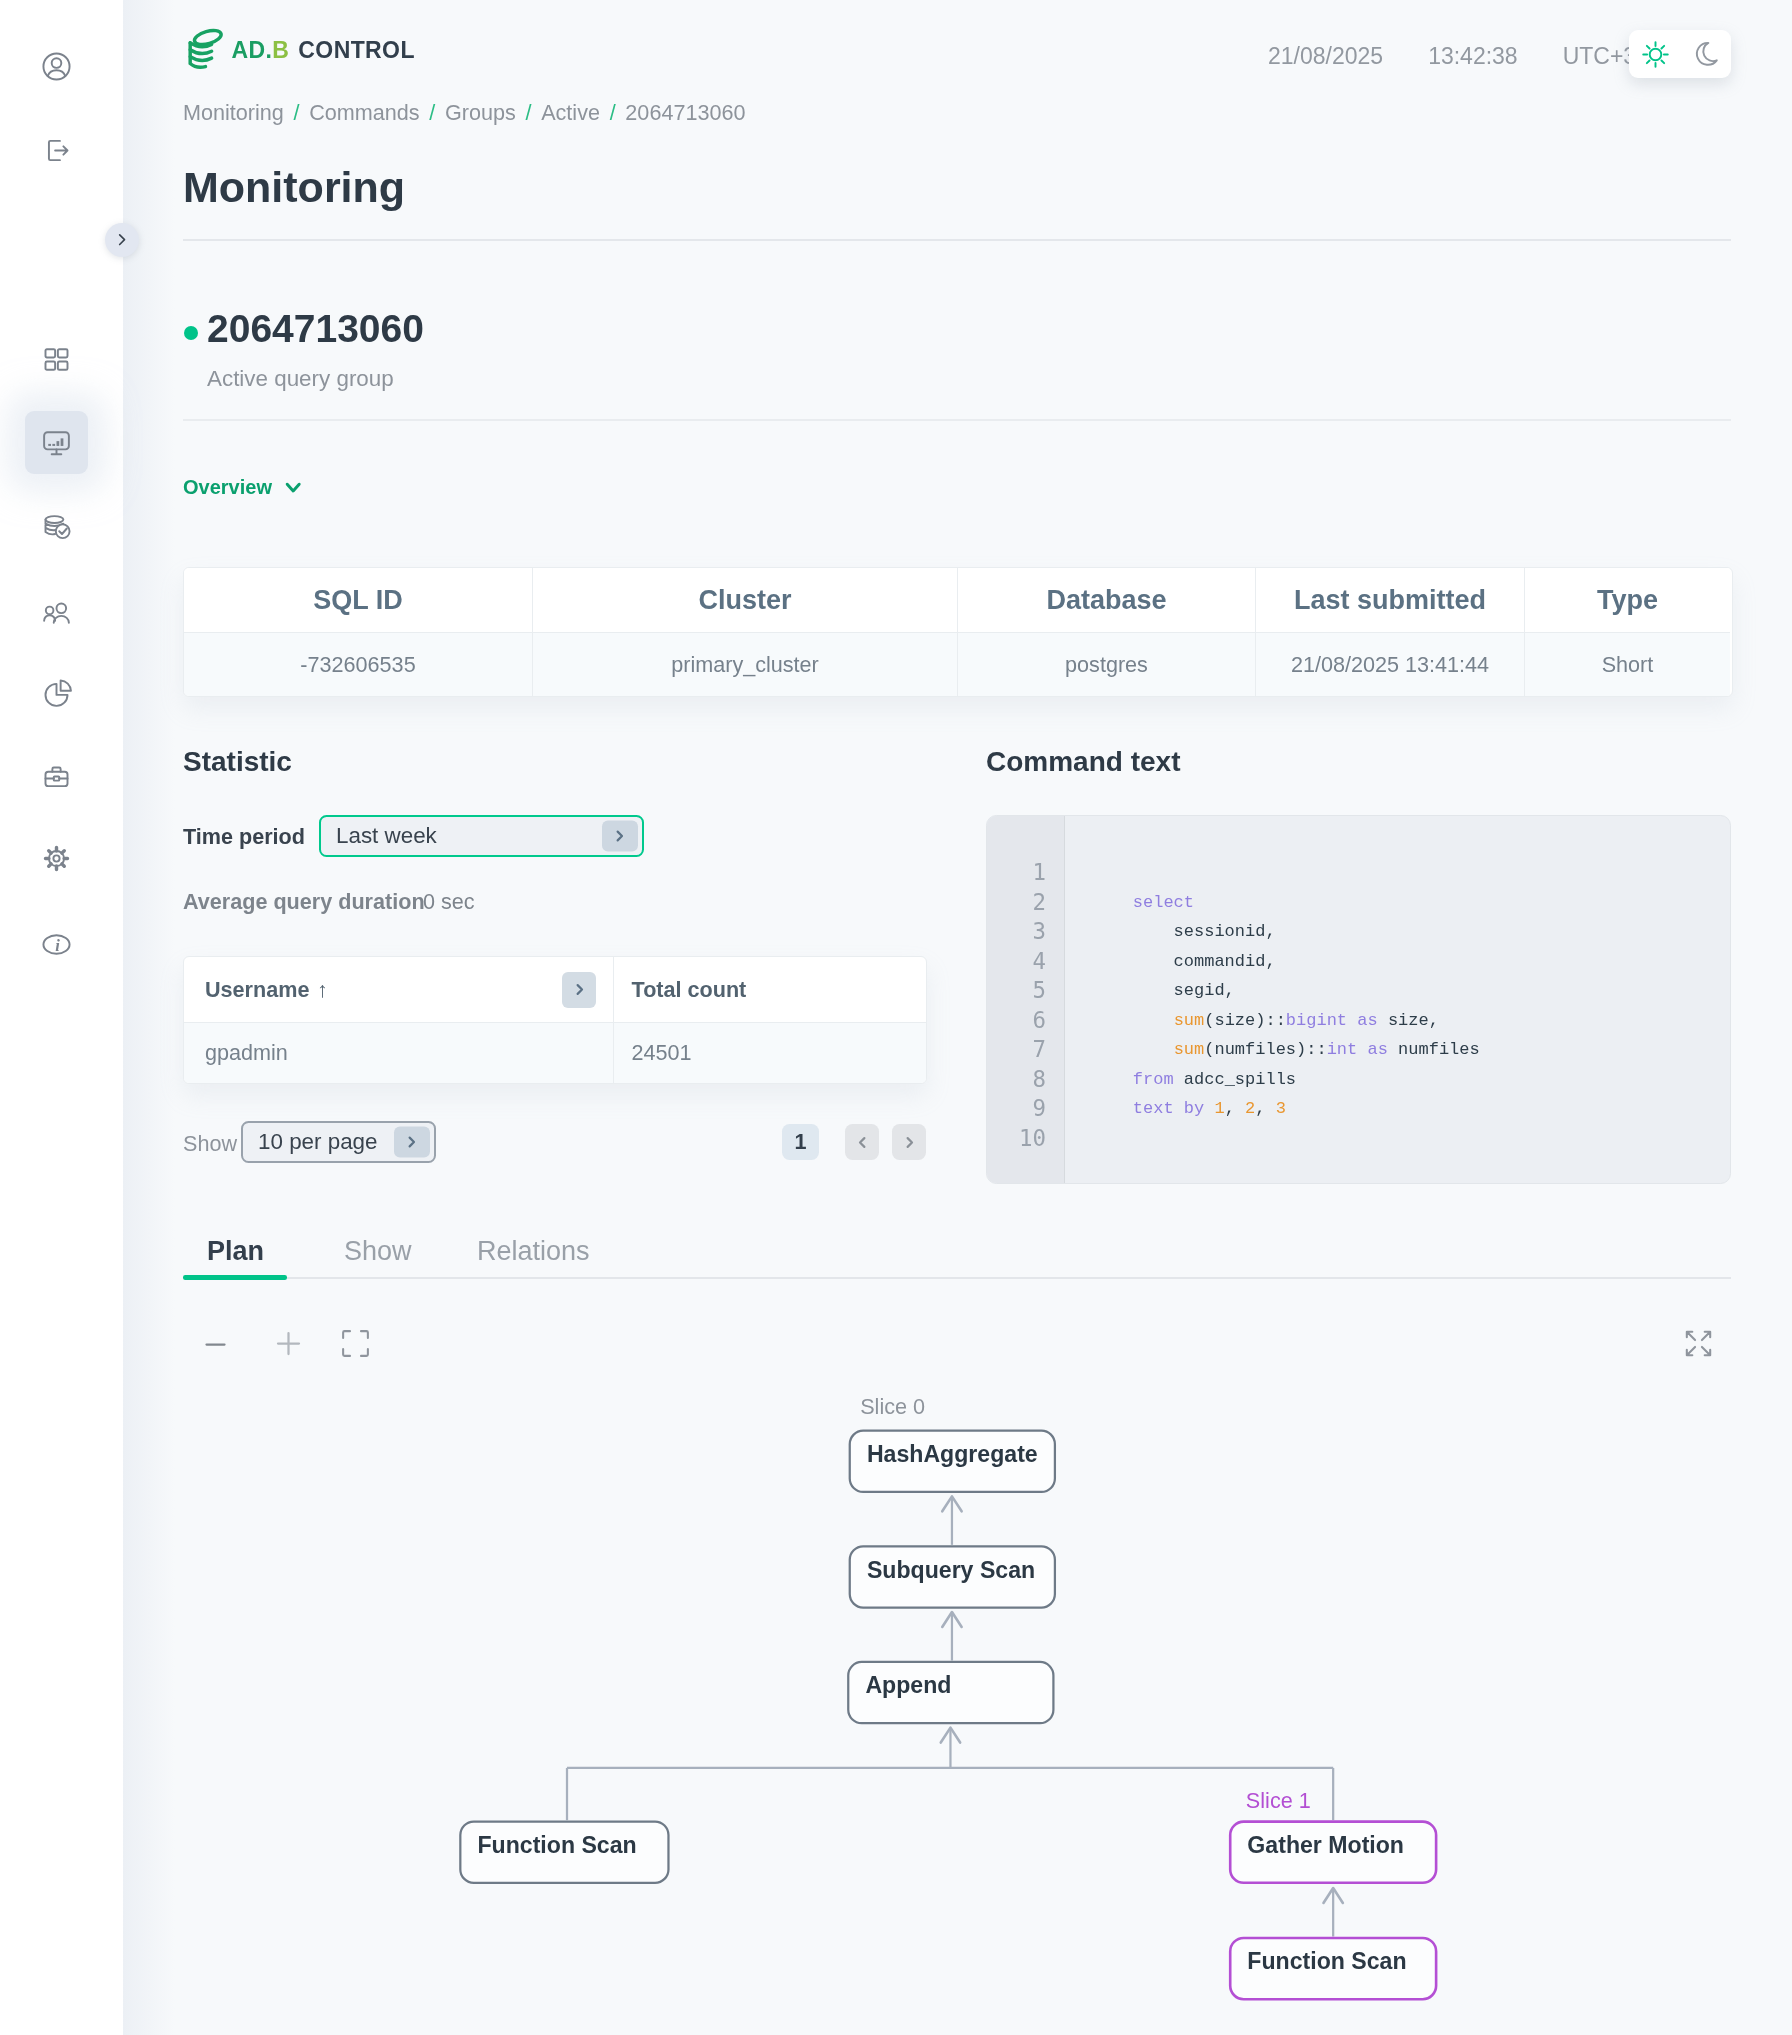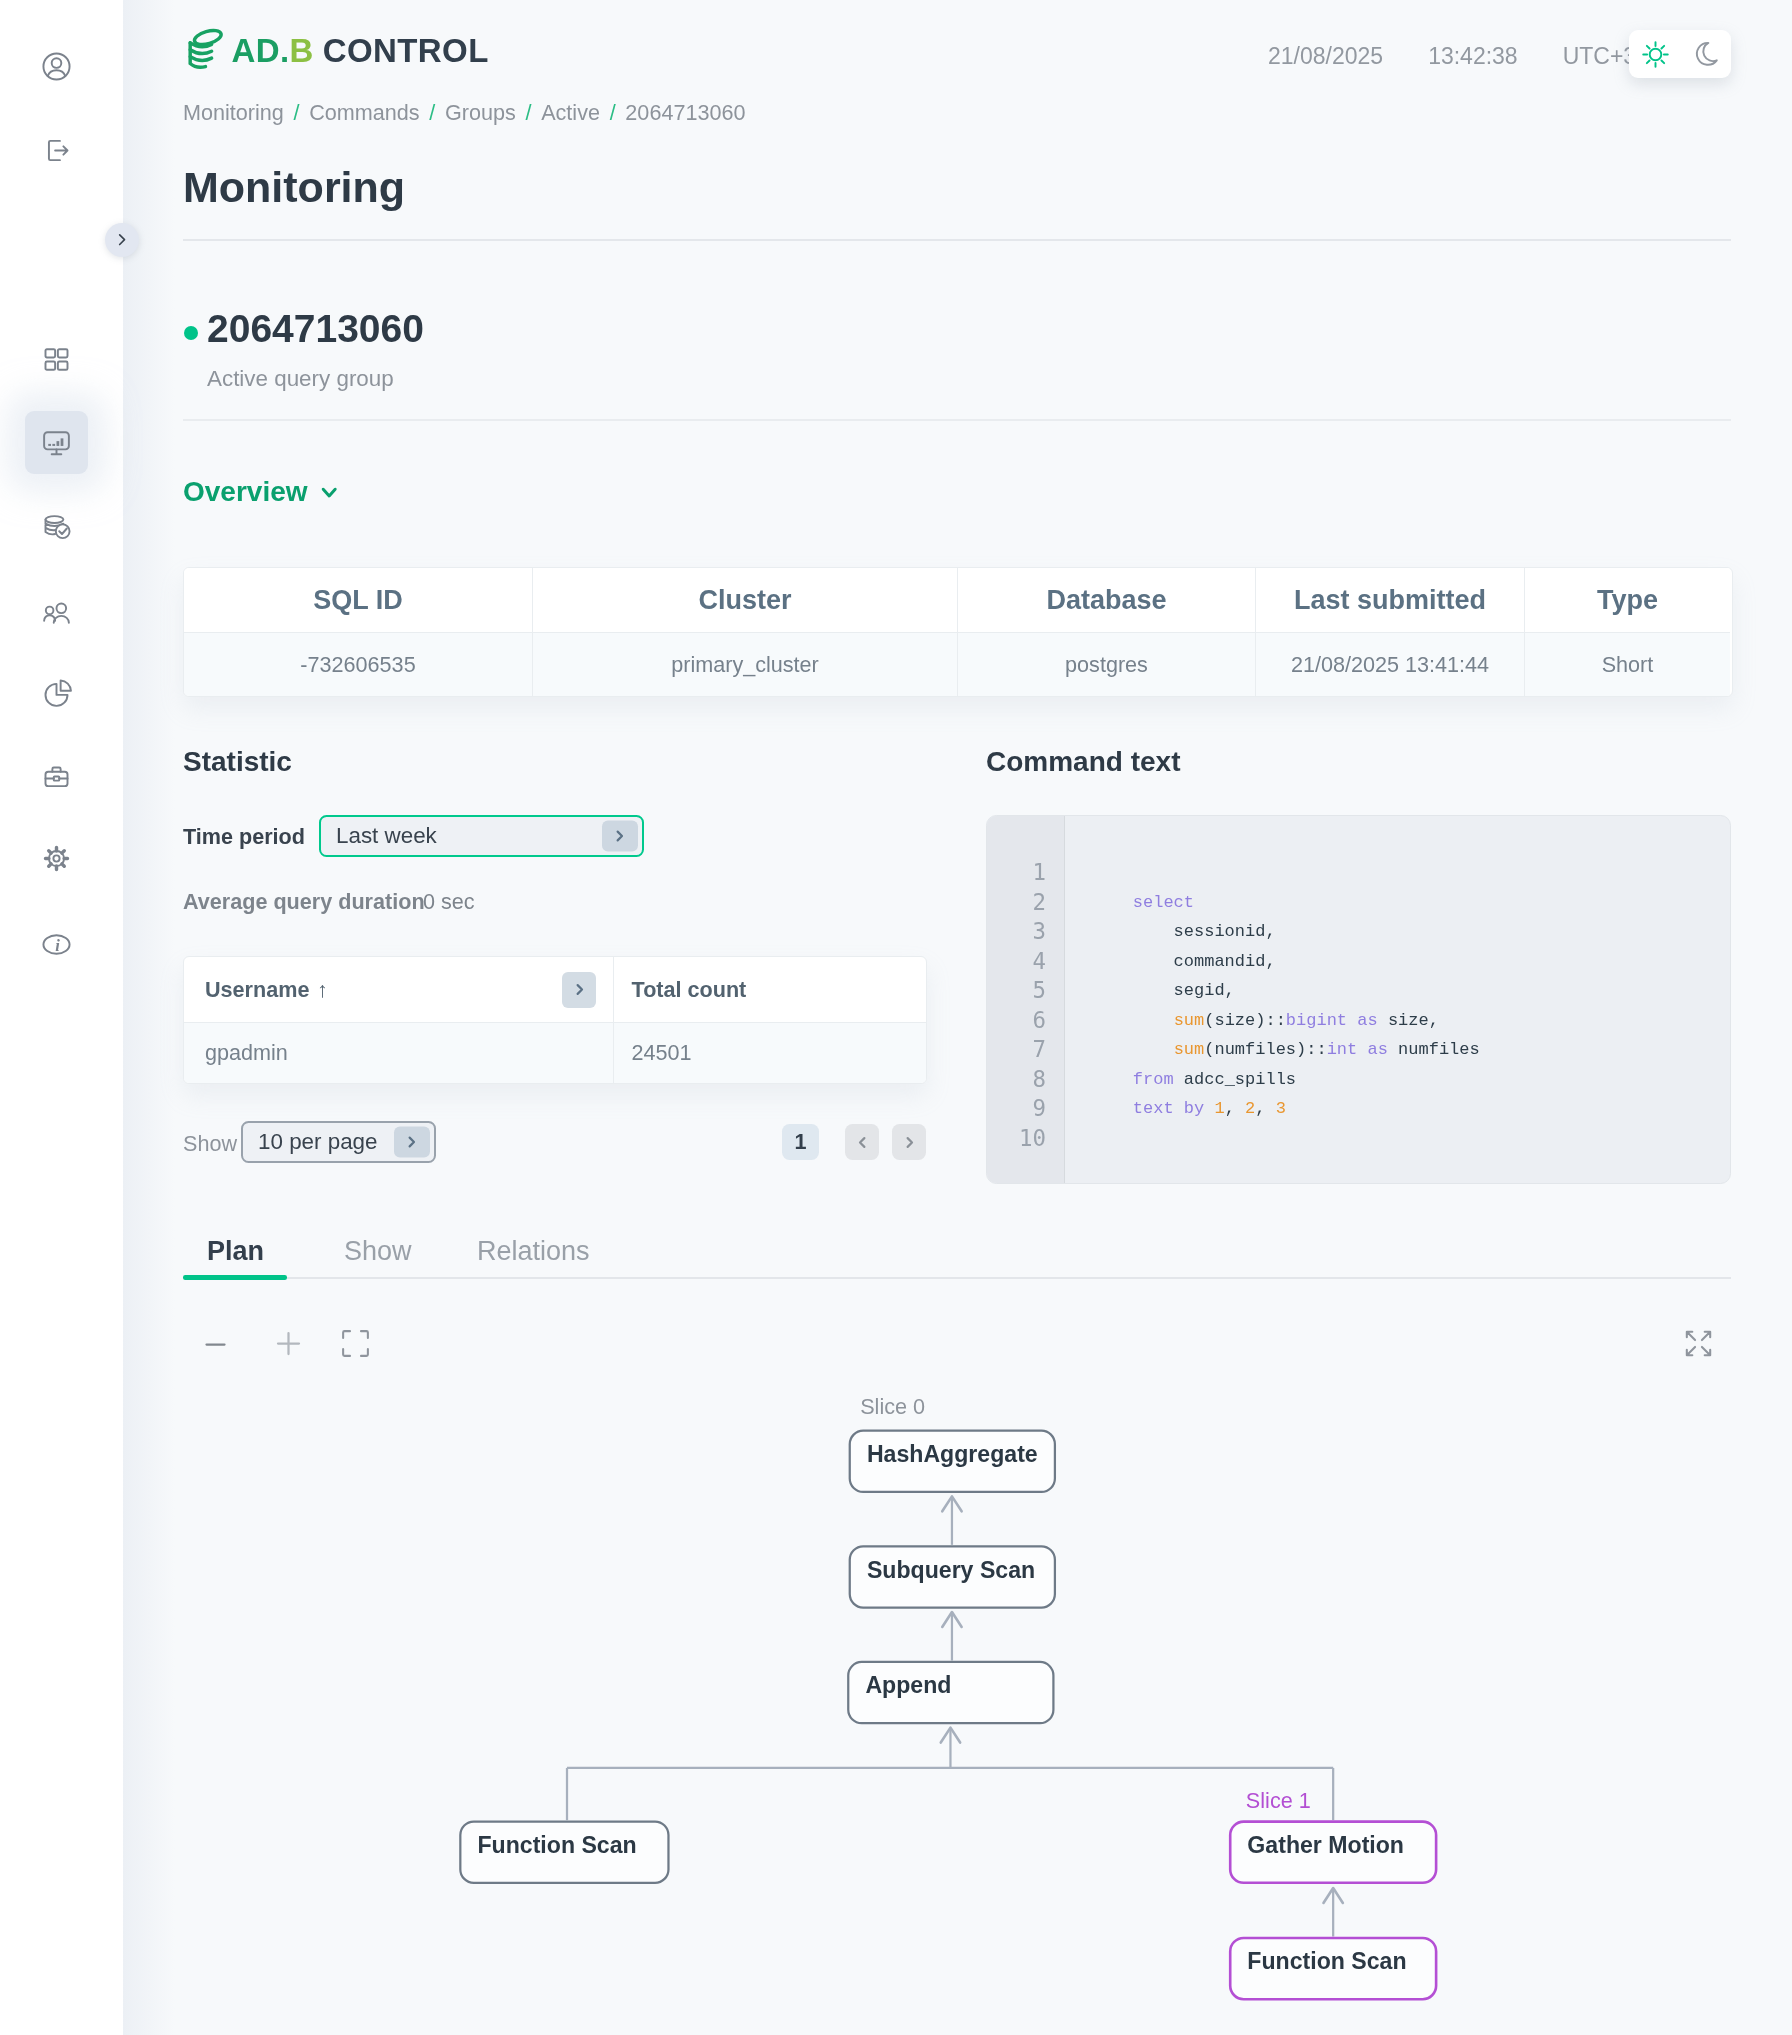--- a/index.html
+++ b/index.html
@@ -21,41 +21,41 @@
               background:#dfe5ee;box-shadow:0 0 30px 19.4px rgba(223,229,238,.55);}
   .collapse-btn{position:absolute;left:105px;top:223px;width:34px;height:34px;border-radius:50%;
               background:#e2e7f1;z-index:6;display:flex;align-items:center;justify-content:center;
               box-shadow:0 1.5px 6px rgba(140,150,165,.25);}
   .collapse-btn svg{width:19.4px;height:19.4px;stroke:#39434e;fill:none;stroke-width:4;
               stroke-linecap:round;stroke-linejoin:round;}
 
   
   .logo{position:absolute;left:181px;top:25px;display:flex;align-items:center;z-index:2;}
   .logo svg{width:49px;height:51px;}
-  .logo-text{font-size:33px;font-weight:700;letter-spacing:0.4px;margin-left:1.5px;}
+  .logo-text{font-size:23px;font-weight:700;letter-spacing:0.4px;margin-left:1.5px;}
   .logo-ad{color:#1b9e63;} .logo-b{color:#8cc043;} .logo-rest{color:#323f4c;margin-left:9px;}
   .clock{position:absolute;left:1268px;top:43px;display:flex;gap:45px;font-size:23px;color:#9298a0;z-index:2;}
   .theme-card{position:absolute;left:1629px;top:30px;width:102px;height:48px;background:#fff;
               border-radius:9px;box-shadow:0 6px 15px rgba(150,160,175,.28);display:flex;
               align-items:center;justify-content:center;gap:18px;z-index:2;}
   .theme-card svg{width:31px;height:31px;fill:none;stroke-linecap:round;stroke-linejoin:round;}
 
   
   .breadcrumb{position:absolute;left:183px;top:100px;display:flex;gap:9.7px;font-size:21.6px;color:#8d939b;z-index:2;}
   .breadcrumb .sep{color:#2bbd85;}
   .page-title{position:absolute;left:183px;top:163px;font-size:43px;font-weight:700;color:#2e3a46;z-index:2;}
   .divider{position:absolute;height:1.5px;background:#e4e7eb;z-index:2;}
 
   
   .group-dot{position:absolute;left:184px;top:326px;width:14px;height:14px;border-radius:50%;background:#00c389;z-index:2;}
   .group-id{position:absolute;left:207px;top:307px;font-size:39px;font-weight:700;color:#2e3a46;z-index:2;}
   .group-sub{position:absolute;left:207px;top:366px;font-size:22.4px;color:#8d939b;z-index:2;}
 
   .overview-toggle{position:absolute;left:183px;top:476px;display:flex;align-items:center;gap:10.4px;
-              font-size:28px;font-weight:700;color:#0aa06e;z-index:2;}
+              font-size:20px;font-weight:700;color:#0aa06e;z-index:2;}
   .overview-toggle svg{width:22.4px;height:22.4px;stroke:#0aa06e;fill:none;stroke-width:4;
               stroke-linecap:round;stroke-linejoin:round;}
 
   
   .ov-table{position:absolute;left:183px;top:567px;width:1548px;background:#fff;
             border:0.7px solid #e9edf0;border-radius:6px;box-shadow:0 12px 24px rgba(173,184,198,.16);
             z-index:2;overflow:hidden;}
   .ov-row{display:flex;}
   .ov-cell{height:64px;display:flex;align-items:center;justify-content:center;
            border-right:1.5px solid #e9edf0;box-sizing:border-box;}

